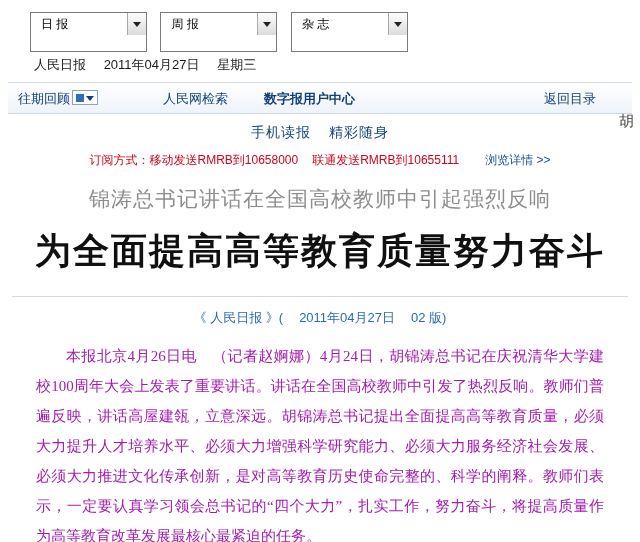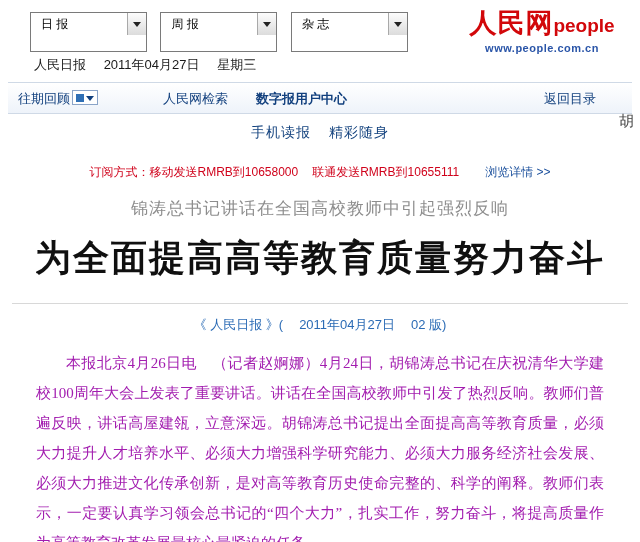--- a/index.html
+++ b/index.html
@@ -112,21 +112,21 @@
   .navbar .nav-item {
     position: absolute;
     top: 7px;
     font-size: 13px;
     color: #12407e;
     white-space: nowrap;
   }
   .nav-back { left: 10px; }
   .nav-search { left: 155px; }
   .nav-center {
-    left: 248px;
+    left: 256px;
     color: #12407e;
     font-weight: bold;
   }
   .nav-return { right: 36px; }
   .chip {
     display: inline-block;
     width: 26px;
     height: 15px;
     border: 1px solid #8aa4c8;
     background: #fff;
@@ -160,35 +160,35 @@
     padding-top: 10px;
   }
   .promo-line1 {
     font-size: 14px;
     font-weight: normal;
     color: #14437f;
     letter-spacing: 1px;
   }
   .promo-line1 .gap { display: inline-block; width: 18px; }
   .promo-line2 {
-    margin-top: 22px;
+    margin-top: 10px;
     font-size: 12px;
     color: #d0021b;
   }
   .promo-line2 .red { color: #d0021b; }
   .promo-line2 .sep { display: inline-block; width: 14px; }
   .promo-line2 .detail {
     color: #1a4f9c;
     margin-left: 26px;
   }
 
   
   .kicker {
     text-align: center;
-    font-size: 17px;
+    font-size: 21px;
     color: #8d8d8d;
     margin-top: 16px;
     letter-spacing: 1px;
     font-family: "Liberation Serif", serif;
   }
   .headline {
     text-align: center;
     font-size: 36px;
     font-weight: bold;
     color: #101010;
@@ -243,26 +243,20 @@
     </div>
     <div class="sel">
       <span>周 报</span>
       <span class="arrowbox"></span>
     </div>
     <div class="sel">
       <span>杂 志</span>
       <span class="arrowbox"></span>
     </div>
 
-    <div class="logo">
-      <div class="logo-main">
-        <span>人民网</span><span class="en">people</span>
-      </div>
-      <div class="logo-url">www.people.com.cn</div>
-    </div>
   </div>
 
   <div class="dateline">
     <span>人民日报</span>
     <span>2011年04月27日</span>
     <span>星期三</span>
   </div>
 
   <div class="navbar">
     <div class="nav-item nav-back">

